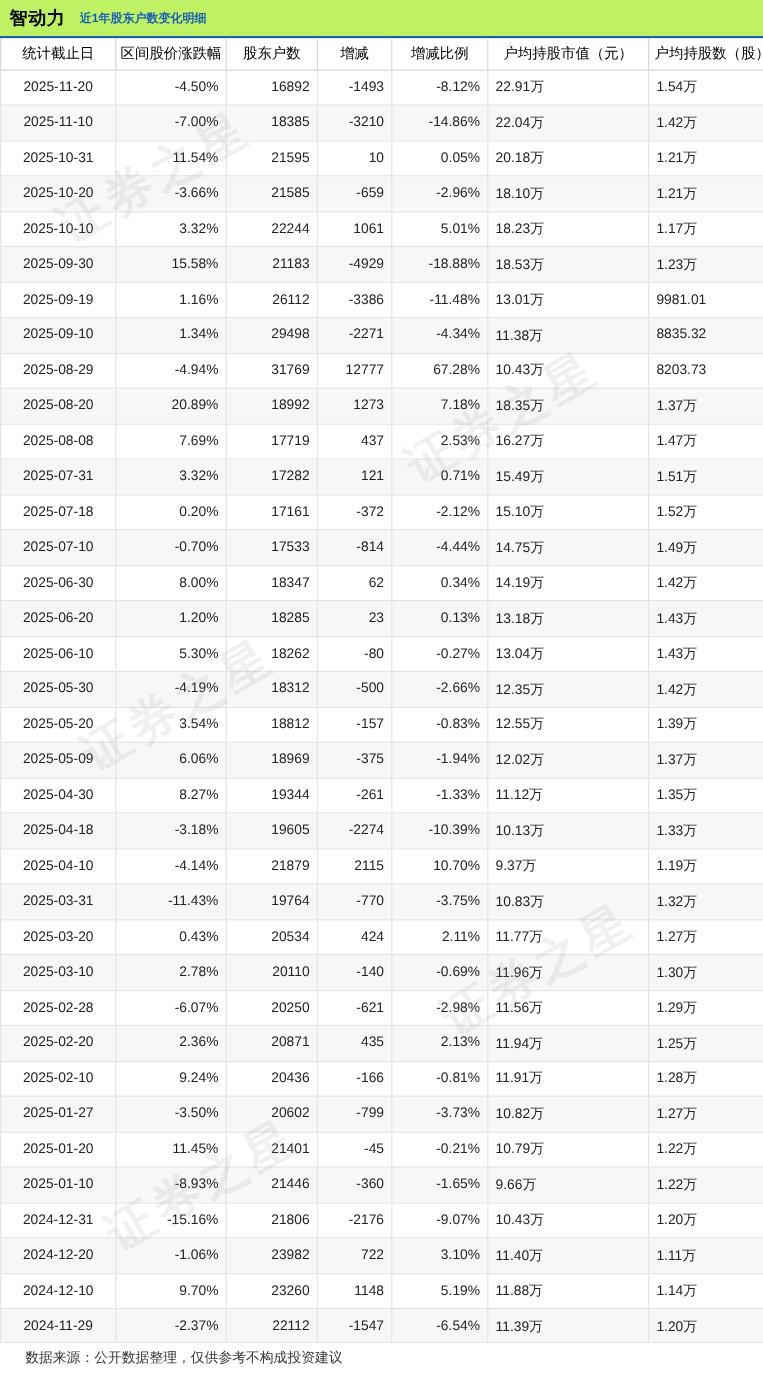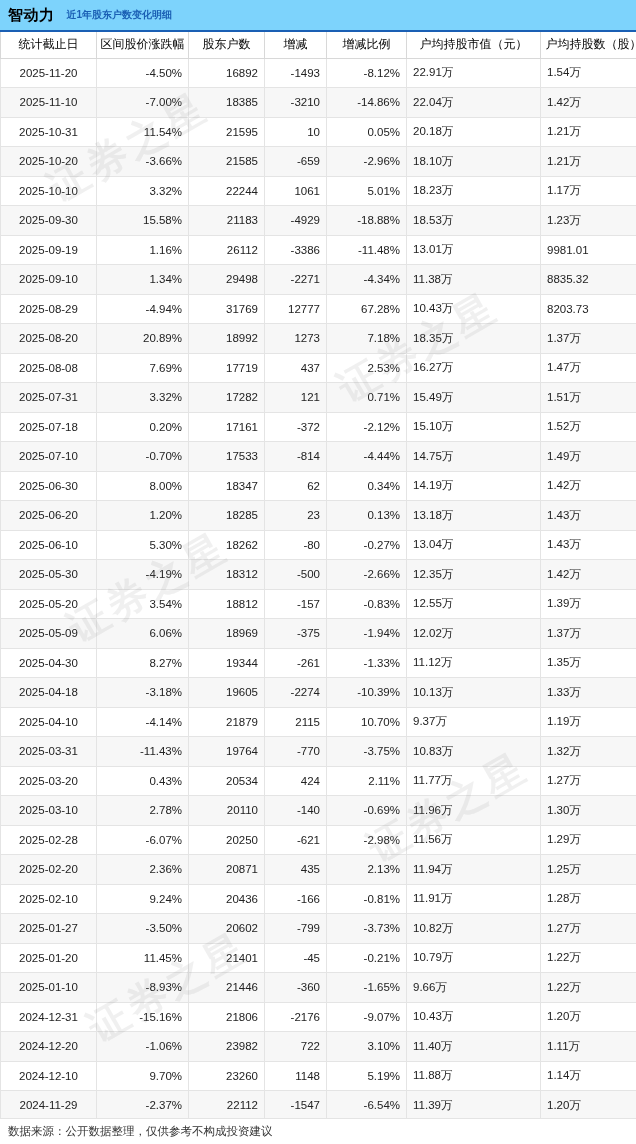--- a/index.html
+++ b/index.html
@@ -16,21 +16,21 @@
     background: #ffffff;
     overflow: hidden;
   }
   
   .header {
     height: 30px;
     display: flex;
     align-items: center;
     padding-left: 8px;
     gap: 12px;
-    background: #7dd3fc;
+    background: #bef264;
   }
   .brand {
     font-size: 15px;
     font-weight: bold;
     color: #000000;
     letter-spacing: 0.5px;
     white-space: nowrap;
   }
   .title {
     font-size: 10px;
@@ -85,21 +85,21 @@
 
   
   .footer {
     position: absolute;
     left: 0;
     bottom: 0;
     width: 636px;
     height: 26px;
     display: flex;
     align-items: center;
-    padding-left: 8px;
+    padding-left: 21px;
     font-size: 11.5px;
     color: #333333;
     background: #ffffff;
     border-top: 1px solid #e4e4e4;
   }
   
   .watermark {
     position: absolute;
     pointer-events: none;
     color: rgba(150,150,150,0.14);

